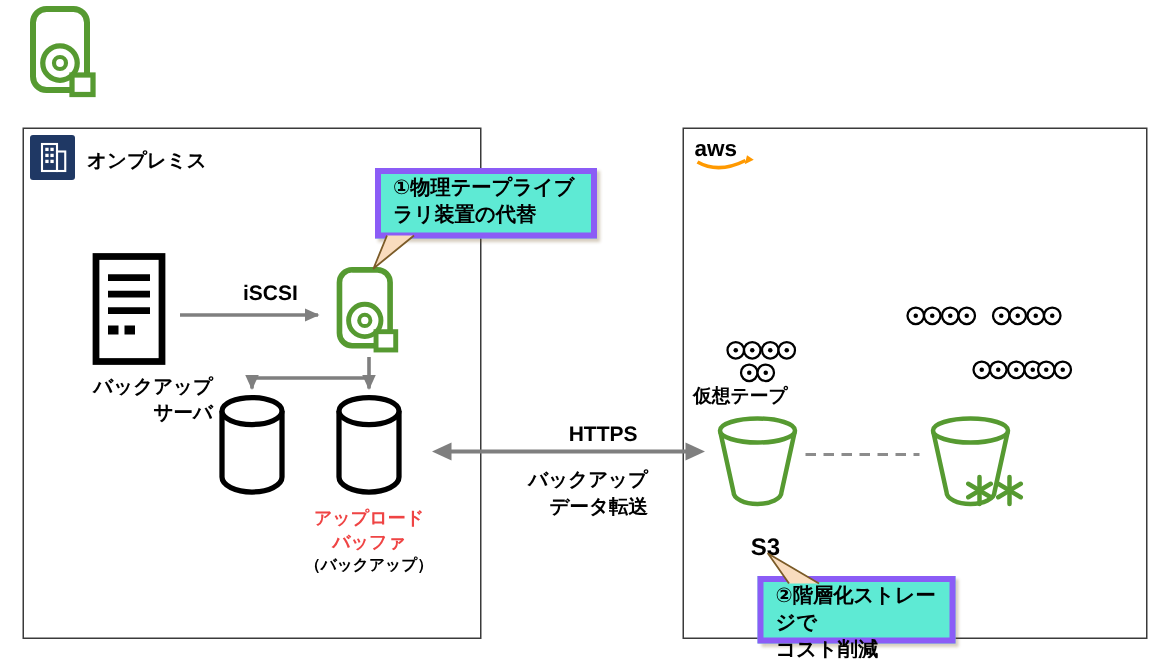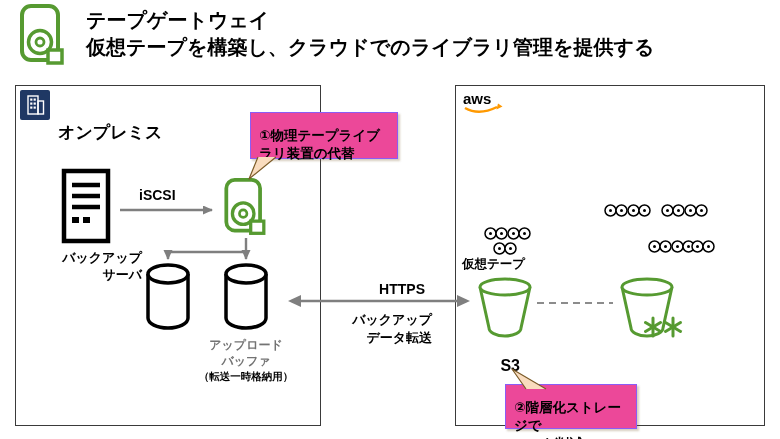--- a/index.html
+++ b/index.html
@@ -6,46 +6,46 @@
   html,body { background:#ffffff; }
   body { font-family:"Liberation Sans","DejaVu Sans",sans-serif; }
   #canvas { position:relative; width:780px; height:439px; background:#fff; overflow:hidden; }
 
   .lbl { position:absolute; font-weight:700; color:#000; white-space:pre-line; z-index:3; }
   .ctr { text-align:right; }
   .box { position:absolute; background:#fff; border:1.5px solid #3a3a3a; z-index:1; }
   svg.icon { position:absolute; z-index:3; }
   #connectors { position:absolute; left:0; top:0; z-index:2; pointer-events:none; }
   #pointers   { position:absolute; left:0; top:0; z-index:6; pointer-events:none; }
-  .callout { position:absolute; background:#ec4899; border:1px solid #8b5cf6; color:#000;
-             font-weight:700; font-size:13.5px; line-height:1.32; padding:14px 8px;
+  .callout { position:absolute; background:#5eead4; border:4px solid #8b5cf6; color:#000;
+             font-weight:700; font-size:13.5px; line-height:1.32; padding:0 8px;
              white-space:pre-line; z-index:5; box-shadow:2px 2px 2px rgba(120,90,40,.3); }
 
   
   #hdr-icon   { left:18px; top:4px; width:50px; height:64px; }
   #title-block{ position:absolute; left:86px; top:7px; z-index:3; }
   .title-line { font-size:20px; line-height:27px; font-weight:700; color:#000; }
 
   
   #onprem-box { left:15px;  top:85px; width:306px; height:341px; }
   #aws-box    { left:455px; top:85px; width:310px; height:341px; }
 
   
   #bldg-icon   { left:20px;  top:90px;  width:30px; height:30px; }
-  #onprem-label{ left:58px;  top:98px;  font-size:17px;margin-top:23px; }
+  #onprem-label{ left:58px;  top:98px;  font-size:13px; }
   #server-icon { left:60px;  top:168px; width:52px; height:76px; }
   #backup-server-label { left:30px; top:250px; width:112px; font-size:13px; line-height:1.3; }
-  #iscsi-label { left:139px; top:187px; font-size:14px; }
+  #iscsi-label { left:162px; top:187px; font-size:14px; }
   #gw-icon     { left:222px; top:178px; width:48px; height:60px; }
   #callout1    { left:250px; top:112px; width:148px; height:47px; }
   #cyl-cache   { left:144px; top:262px; width:48px; height:70px; }
   #cyl-buffer  { left:222px; top:262px; width:48px; height:70px; }
   #cache-label { left:113px; top:337px; width:110px; font-size:12px; line-height:1.35; }
   #buffer-wrap { position:absolute; left:191px; top:337px; width:110px; text-align:center; z-index:3; }
-  #buffer-label{ font-size:12px; line-height:1.35; font-weight:700; white-space:pre-line; color:#737373; }
+  #buffer-label{ font-size:12px; line-height:1.35; font-weight:700; white-space:pre-line; color:#ef4444; }
   #buffer-note { font-size:10.5px; font-weight:700; margin-top:1px; color:#000; }
 
   
   #https-label    { left:335px; top:281px; width:90px;  font-size:14px; }
   #transfer-label { left:328px; top:311px; width:104px; font-size:13px; line-height:1.4; }
 
   
   #aws-logo    { left:461px; top:88px;  width:46px; height:30px; }
   .tape        { position:absolute; width:24px; height:15px; z-index:3; }
   #vtape-label { left:462px; top:256px; font-size:12.5px; }
@@ -62,24 +62,20 @@
 <div id="canvas">
 
   <svg id="hdr-icon" class="icon" viewBox="0 0 50 64">
     <g fill="#fff" stroke="#569A31">
       <rect x="4" y="2" width="36" height="54" rx="9" stroke-width="4"></rect>
       <circle cx="22" cy="38" r="11.5" stroke-width="3.5"></circle>
       <circle cx="22" cy="38" r="4" stroke-width="2.8"></circle>
       <rect x="30" y="46" width="14" height="13" stroke-width="3.5"></rect>
     </g>
   </svg>
-  <div id="title-block">
-    <div class="title-line">テープゲートウェイ</div>
-    <div class="title-line">仮想テープを構築し、クラウドでのライブラリ管理を提供する</div>
-  </div>
 
   <div id="onprem-box" class="box"></div>
   <div id="aws-box" class="box"></div>
 
   <svg id="connectors" width="780" height="439" viewBox="0 0 780 439">
     <defs>
       <marker id="ah" markerUnits="userSpaceOnUse" markerWidth="12" markerHeight="10" refX="9" refY="4.5" orient="auto">
         <polygon points="0 0, 10 4.5, 0 9" fill="#7F7F7F"></polygon>
       </marker>
     </defs>
@@ -145,21 +141,21 @@
     <path d="M4 12 v44 a20 10 0 0 0 40 0 v-44" fill="#fff" stroke="#000" stroke-width="3.5"></path>
     <ellipse cx="24" cy="12" rx="20" ry="9" fill="#fff" stroke="#000" stroke-width="3.5"></ellipse>
   </svg>
   <svg id="cyl-buffer" class="icon" viewBox="0 0 48 70">
     <path d="M4 12 v44 a20 10 0 0 0 40 0 v-44" fill="#fff" stroke="#000" stroke-width="3.5"></path>
     <ellipse cx="24" cy="12" rx="20" ry="9" fill="#fff" stroke="#000" stroke-width="3.5"></ellipse>
   </svg>
   <div id="buffer-wrap">
     <div id="buffer-label">アップロード
 バッファ</div>
-    <div id="buffer-note">（転送一時格納用）</div>
+    <div id="buffer-note">（バックアップ）</div>
   </div>
 
   <div class="lbl ctr" id="https-label">HTTPS</div>
   <div class="lbl ctr" id="transfer-label">バックアップ
 データ転送</div>
 
   <svg id="aws-logo" class="icon" viewBox="0 0 46 30">
     <text x="2" y="16" font-size="15" font-weight="bold" fill="#000">aws</text>
     <path d="M4 20 Q18 28 36 19" fill="none" stroke="#FF9900" stroke-width="2.4"></path>
     <polygon points="37,15.5 41.5,18.5 35.5,21.5" fill="#FF9900"></polygon>

